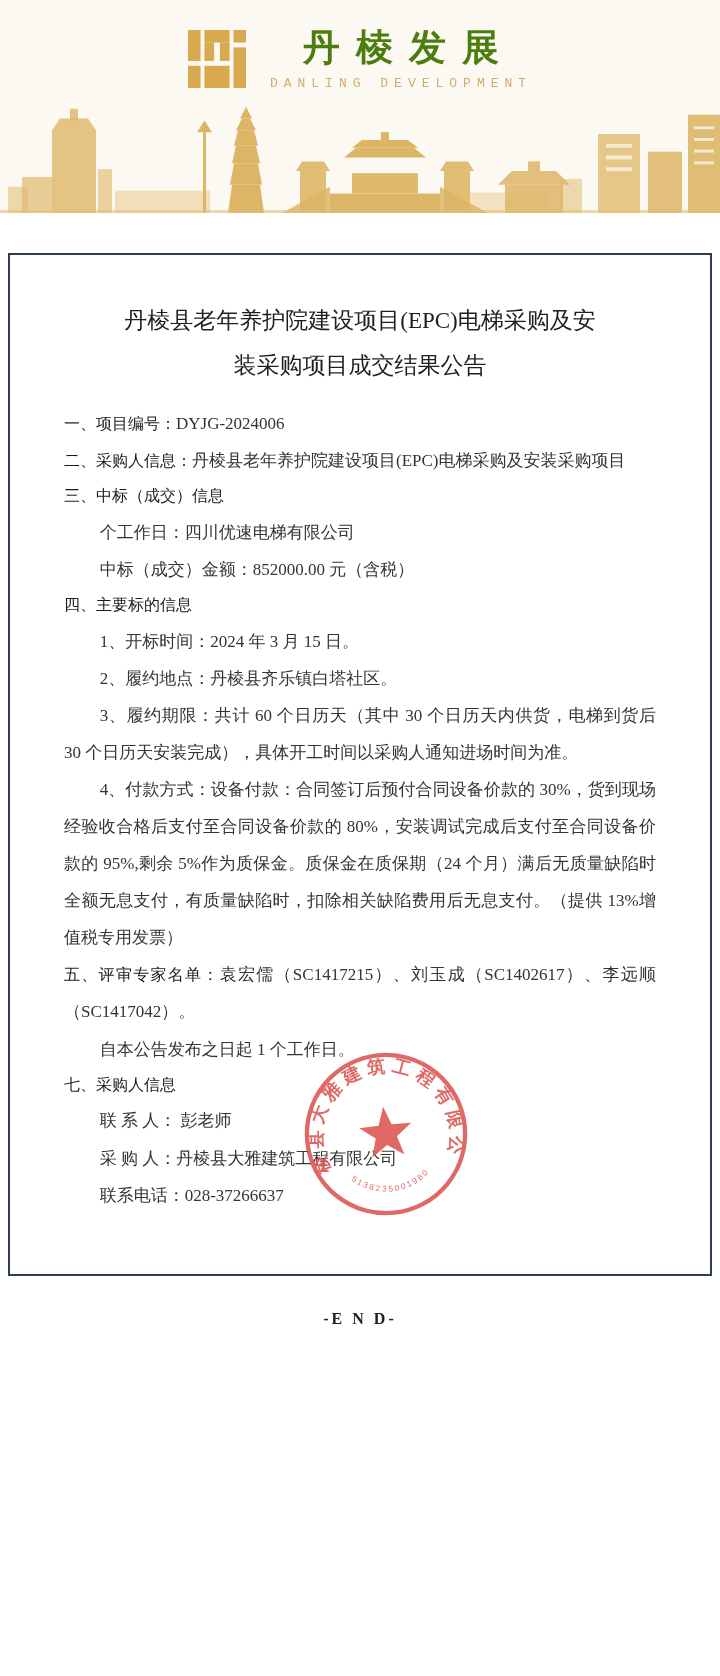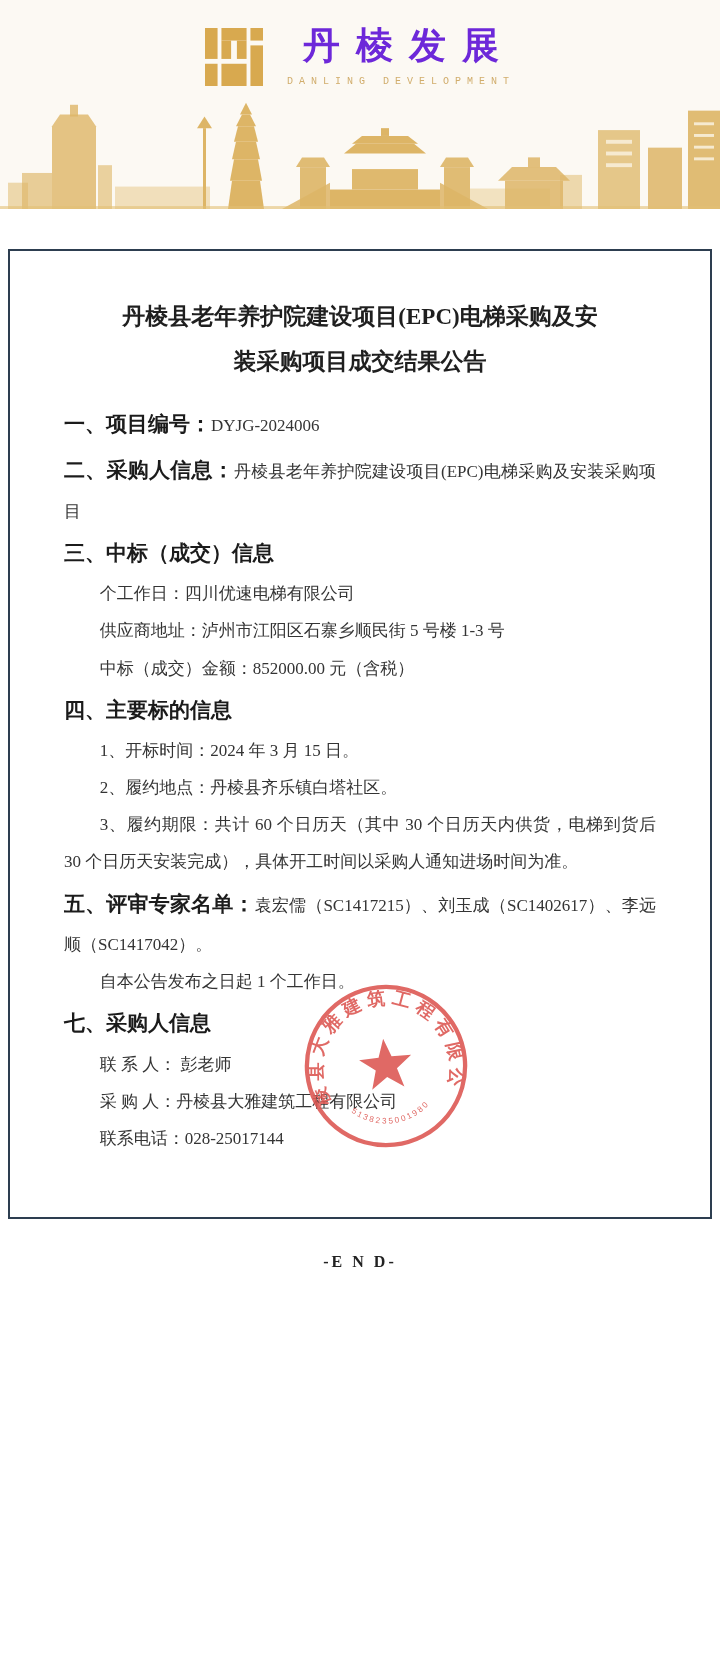--- a/index.html
+++ b/index.html
@@ -8,43 +8,43 @@
     width:720px; margin:0 auto;
     font-family:"Liberation Serif","DejaVu Serif",serif;
     color:#333;
   }
   
   .header { background:#fcf9f3; padding-top:26px; }
   .brand-row { display:flex; justify-content:center; align-items:center; gap:24px; }
   .logo-mark { width:58px; height:58px; display:block; }
   .brand-text { display:flex; flex-direction:column; align-items:center; }
   .brand-cn {
-    font-size:37px; font-weight:700; color:#6d28d9; letter-spacing:16px;
-    font-family:Liberation Mono, monospace;
+    font-size:37px; font-weight:700; color:#4d7c0f; letter-spacing:16px;
+    font-family:Liberation Serif, serif;
     text-indent:16px; line-height:1.2;
   }
   .brand-en {
-    font-size:10px; color:#d1ad6c; letter-spacing:6px; margin-top:6px;
+    font-size:13px; color:#d1ad6c; letter-spacing:6px; margin-top:6px;
     font-family:"Liberation Mono","DejaVu Sans Mono",monospace;
   }
   .skyline { display:block; width:100%; height:112px; margin-top:10px; }
   
   .doc-card {
     margin:40px 8px 0; border:2px solid #2d3e50; background:#fff;
     padding:44px 54px 60px;
   }
   .doc-title {
-    text-align:center; font-size:23px; font-weight:700; color:#1f1f1f;
+    text-align:center; font-size:23px; font-weight:400; color:#1f1f1f;
     line-height:1.95; margin:0 10px 16px;
   }
   .para { font-size:17px; line-height:2.18; text-align:justify; color:#343434; }
   .hd {
-    font-weight:700; color:#1b1b1b;
+    font-weight:400; color:#1b1b1b;
     font-family:"Liberation Sans","DejaVu Sans",sans-serif;
-    font-size:21px;
+    font-size:16px;
   }
   .indent { padding-left:2.1em; }
   .findent { text-indent:2.1em; }
   .s7 { position:relative; }
   
   .seal {
     position:absolute; left:236px; top:-20px; width:172px; height:172px;
     opacity:.88; transform:rotate(-6deg); pointer-events:none;
   }
   
@@ -142,39 +142,39 @@
   <p class="para">
     <span class="hd">一、项目编号：</span><span>DYJG-2024006</span>
   </p>
 
   <p class="para">
     <span class="hd">二、采购人信息：</span><span>丹棱县老年养护院建设项目(EPC)电梯采购及安装采购项目</span>
   </p>
 
   <p class="para hd">三、中标（成交）信息</p>
   <p class="para indent">个工作日：四川优速电梯有限公司</p>
-  <p class="para indent">供应商地址：泸州市江阳区石寨乡顺民街 5 号楼 1-3 号</p>
   <p class="para indent">中标（成交）金额：852000.00 元（含税）</p>
 
   <p class="para hd">四、主要标的信息</p>
   <p class="para findent">1、开标时间：2024 年 3 月 15 日。</p>
   <p class="para findent">2、履约地点：丹棱县齐乐镇白塔社区。</p>
   <p class="para findent">3、履约期限：共计 60 个日历天（其中 30 个日历天内供货，电梯到货后 30 个日历天安装完成），具体开工时间以采购人通知进场时间为准。</p>
+  <p class="para findent">4、付款方式：设备付款：合同签订后预付合同设备价款的 30%，货到现场经验收合格后支付至合同设备价款的 80%，安装调试完成后支付至合同设备价款的 95%,剩余 5%作为质保金。质保金在质保期（24 个月）满后无质量缺陷时全额无息支付，有质量缺陷时，扣除相关缺陷费用后无息支付。（提供 13%增值税专用发票）</p>
 
   <p class="para">
     <span class="hd">五、评审专家名单：</span><span>袁宏儒（SC1417215）、刘玉成（SC1402617）、李远顺（SC1417042）。</span>
   </p>
 
   <p class="para indent">自本公告发布之日起 1 个工作日。</p>
 
   <div class="s7">
     <p class="para hd">七、采购人信息</p>
     <p class="para indent">联  系  人： 彭老师</p>
     <p class="para indent">采  购  人：丹棱县大雅建筑工程有限公司</p>
-    <p class="para indent">联系电话：028-25017144</p>
+    <p class="para indent">联系电话：028-37266637</p>
 
     <svg class="seal" viewBox="0 0 200 200" aria-hidden="true">
       <defs>
         <path id="sealTopArc" d="M 30,130 A 75,75 0 1,1 170,130"></path>
         <path id="sealBottomArc" d="M 55,150 A 68,68 0 0,0 145,150"></path>
       </defs>
       <circle cx="100" cy="100" r="92" fill="none" stroke="#dc5550" stroke-width="5"></circle>
       <polygon points="100,68 107.6,89.5 130.4,90.1 112.4,104 118.8,125.9 100,113 81.2,125.9 87.6,104 69.6,90.1 92.4,89.5" fill="#dc5550"></polygon>
       <text fill="#dc5550" font-size="21" letter-spacing="6.5" font-family="Liberation Sans, DejaVu Sans, sans-serif" font-weight="700">
         <textPath href="#sealTopArc" startOffset="50%" text-anchor="middle">丹棱县大雅建筑工程有限公司</textPath>

